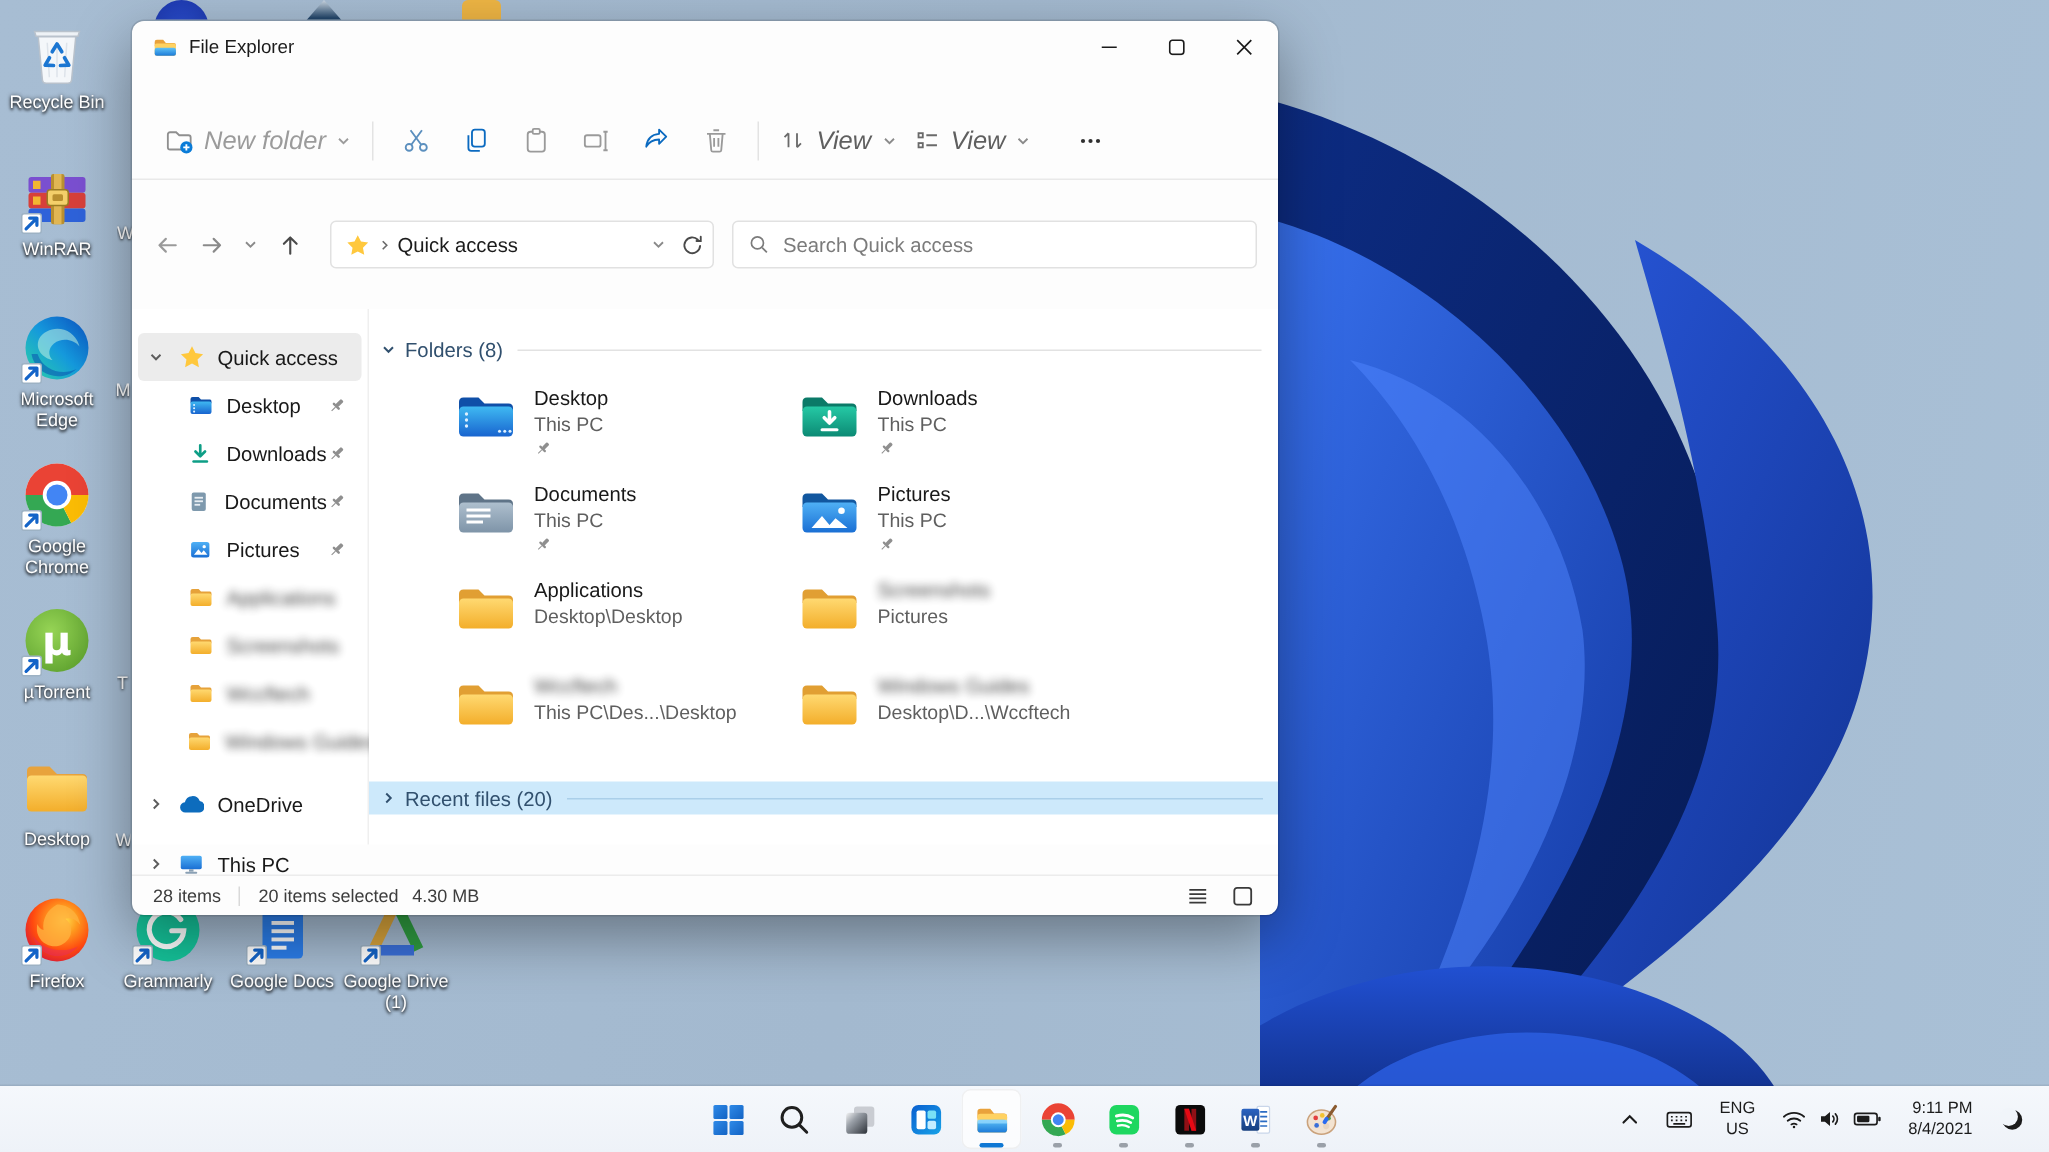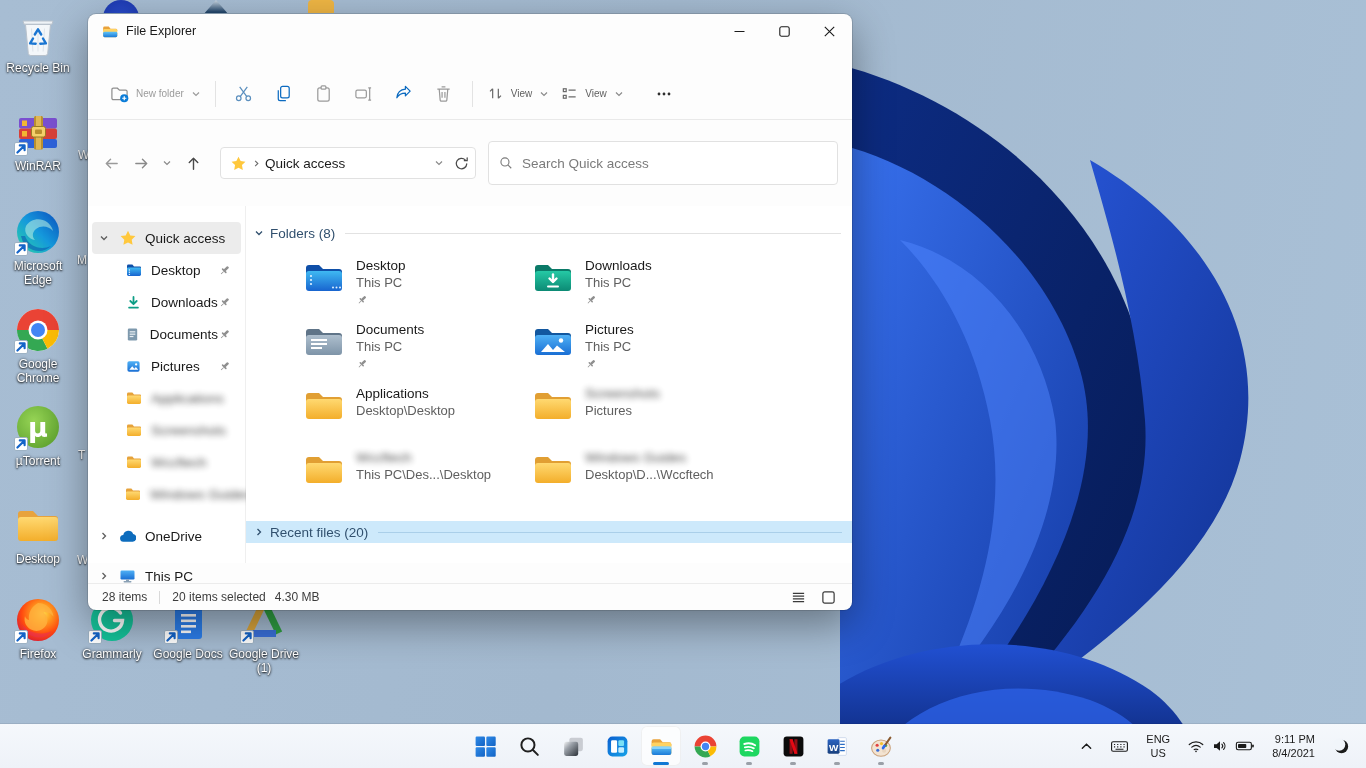--- a/index.html
+++ b/index.html
@@ -31,31 +31,31 @@
     display:flex; flex-direction:column; overflow:hidden;gap:20px; }
 
   .titlebar { height:34px; display:flex; align-items:center; padding-left:13px; flex:0 0 auto; }
   .titlebar .wtitle { font-size:12.5px; color:#1b1b1b; margin-left:8px; }
   .wctrls { margin-left:auto; display:flex; height:100%; }
   .wctrl { width:45px; height:100%; display:flex; align-items:center; justify-content:center; cursor:pointer; }
 
   .toolbar { height:52px; display:flex; align-items:center; padding-left:16px;
     border-bottom:1px solid #e9e9e9; flex:0 0 auto; }
   .tbtn { display:flex; align-items:center; gap:7px; padding:0 6px; height:36px; border-radius:5px; cursor:pointer; }
-  .tbtn-label { font-size:10px; color:#9b9b9b; }
+  .tbtn-label { font-size:17px; color:#9b9b9b;font-style:italic; }
   .tbtn-label.dark { color:#5f5f5f; }
   .ticonbtn { width:40px; height:36px; display:flex; align-items:center; justify-content:center; border-radius:5px; cursor:pointer; }
   .tsep { width:1px; height:26px; background:#e3e3e3; margin:0 8px; }
 
   .addrrow { height:46px; display:flex; align-items:center; padding:0 14px 0 8px; flex:0 0 auto; }
   .navbtn { width:30px; height:30px; display:flex; align-items:center; justify-content:center; border-radius:5px; cursor:pointer; }
   .crumbbox { margin-left:12px; width:256px; height:32px; border:1px solid #e1e1e1; background:#fff; border-radius:4px;
     display:flex; align-items:center; padding:0 6px 0 10px; }
   .crumb-label { font-size:13.5px; color:#1b1b1b; margin:0 4px; }
-  .searchbox { margin-left:12px; flex:1; height:44px; border:1px solid #e1e1e1; background:#fff; border-radius:4px;
+  .searchbox { margin-left:12px; flex:1; height:32px; border:1px solid #e1e1e1; background:#fff; border-radius:4px;
     display:flex; align-items:center; padding:0 10px; }
   .searchbox input { border:none; outline:none; background:transparent; font:13.5px "Liberation Sans",sans-serif;
     color:#1b1b1b; flex:1; margin-left:9px; }
   .searchbox input::placeholder { color:#7b7b7b; }
 
   .content { flex:1; display:flex; min-height:0; }
   .sidebar { width:158px; border-right:1px solid #efefef; padding-top:16px; background:#fff; flex:0 0 auto; }
   .srow { height:32px; display:flex; align-items:center; position:relative; margin:0 4px; border-radius:4px; cursor:pointer; }
   .srow.tall { height:40px; }
   .srow.sel { background:#ececec; }

